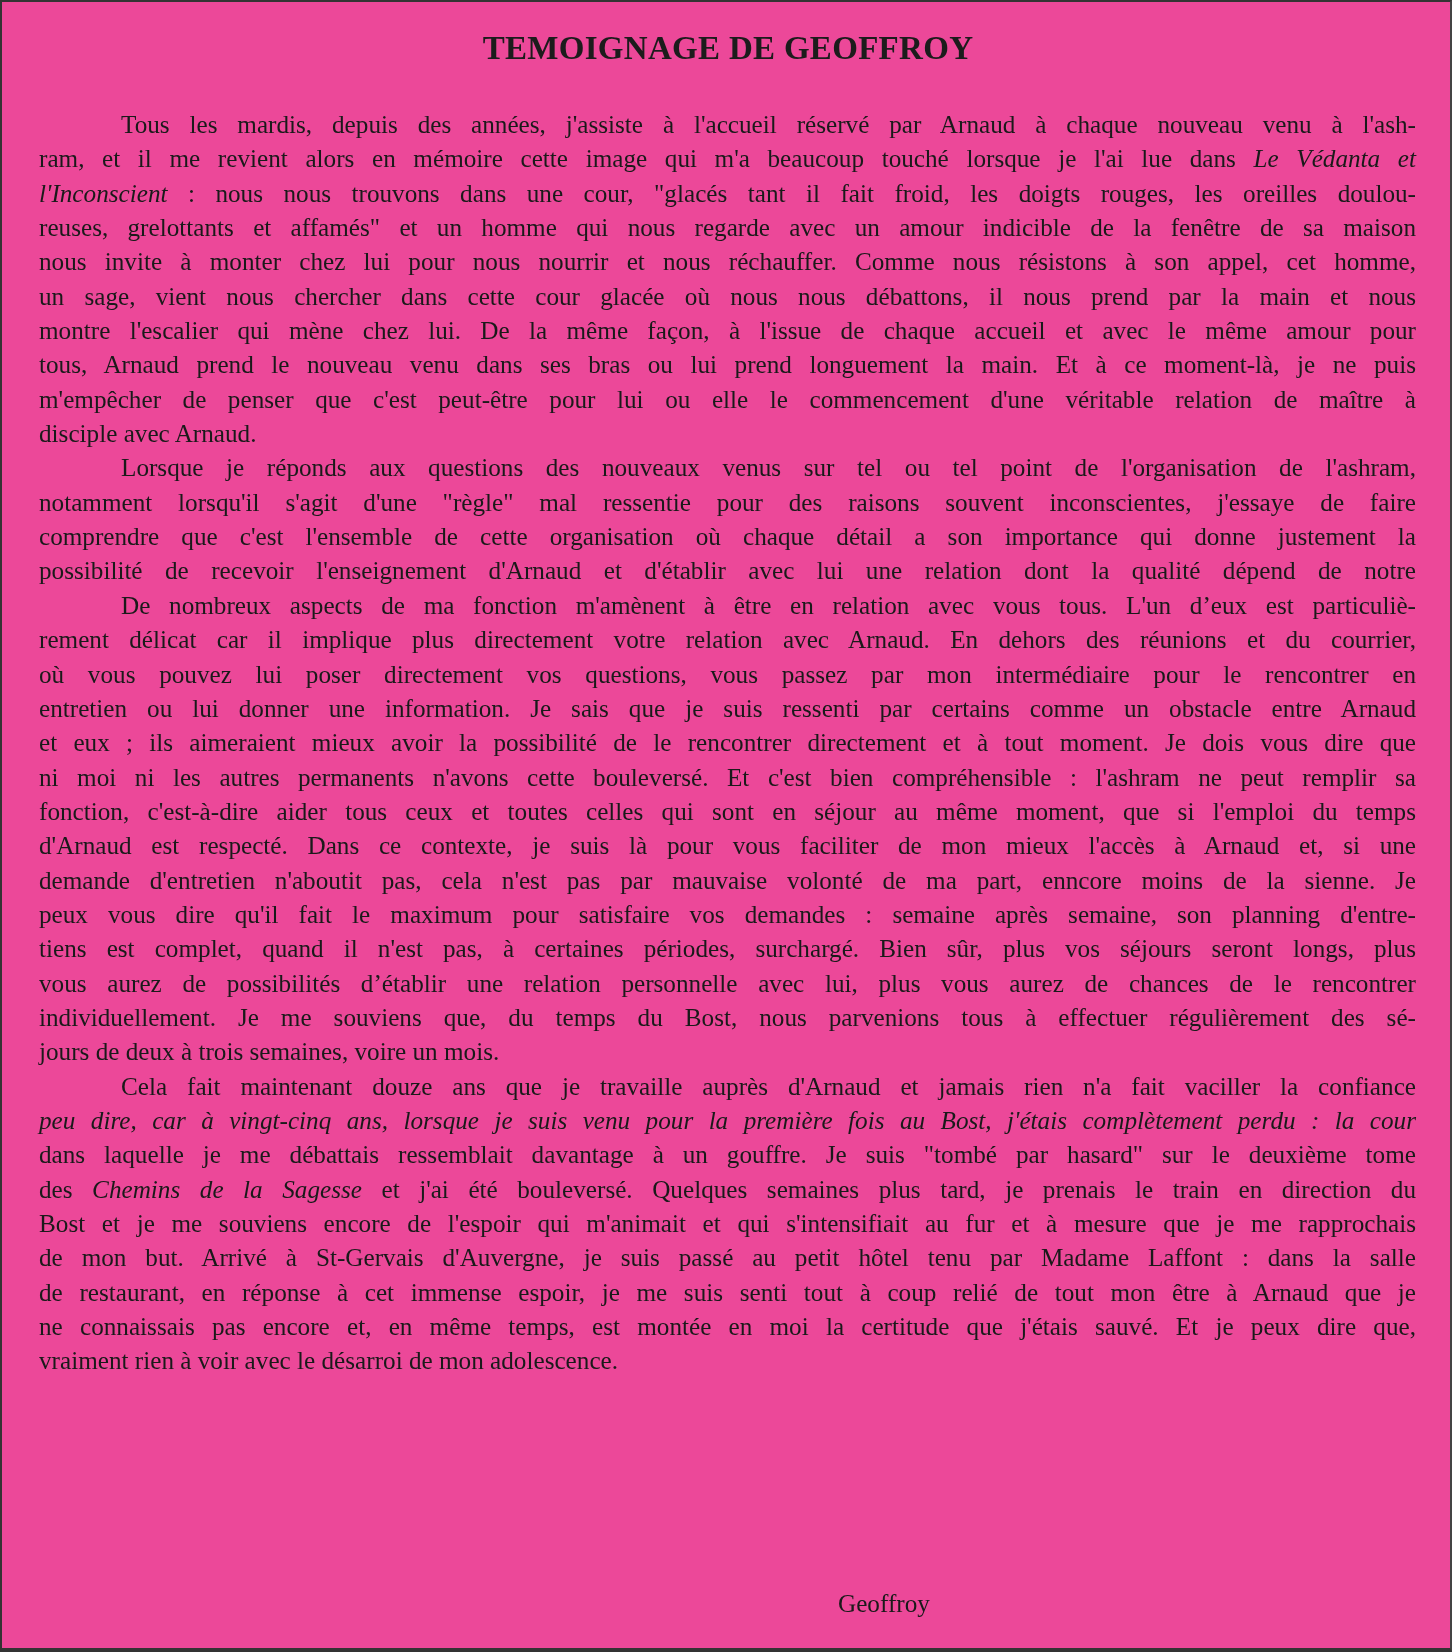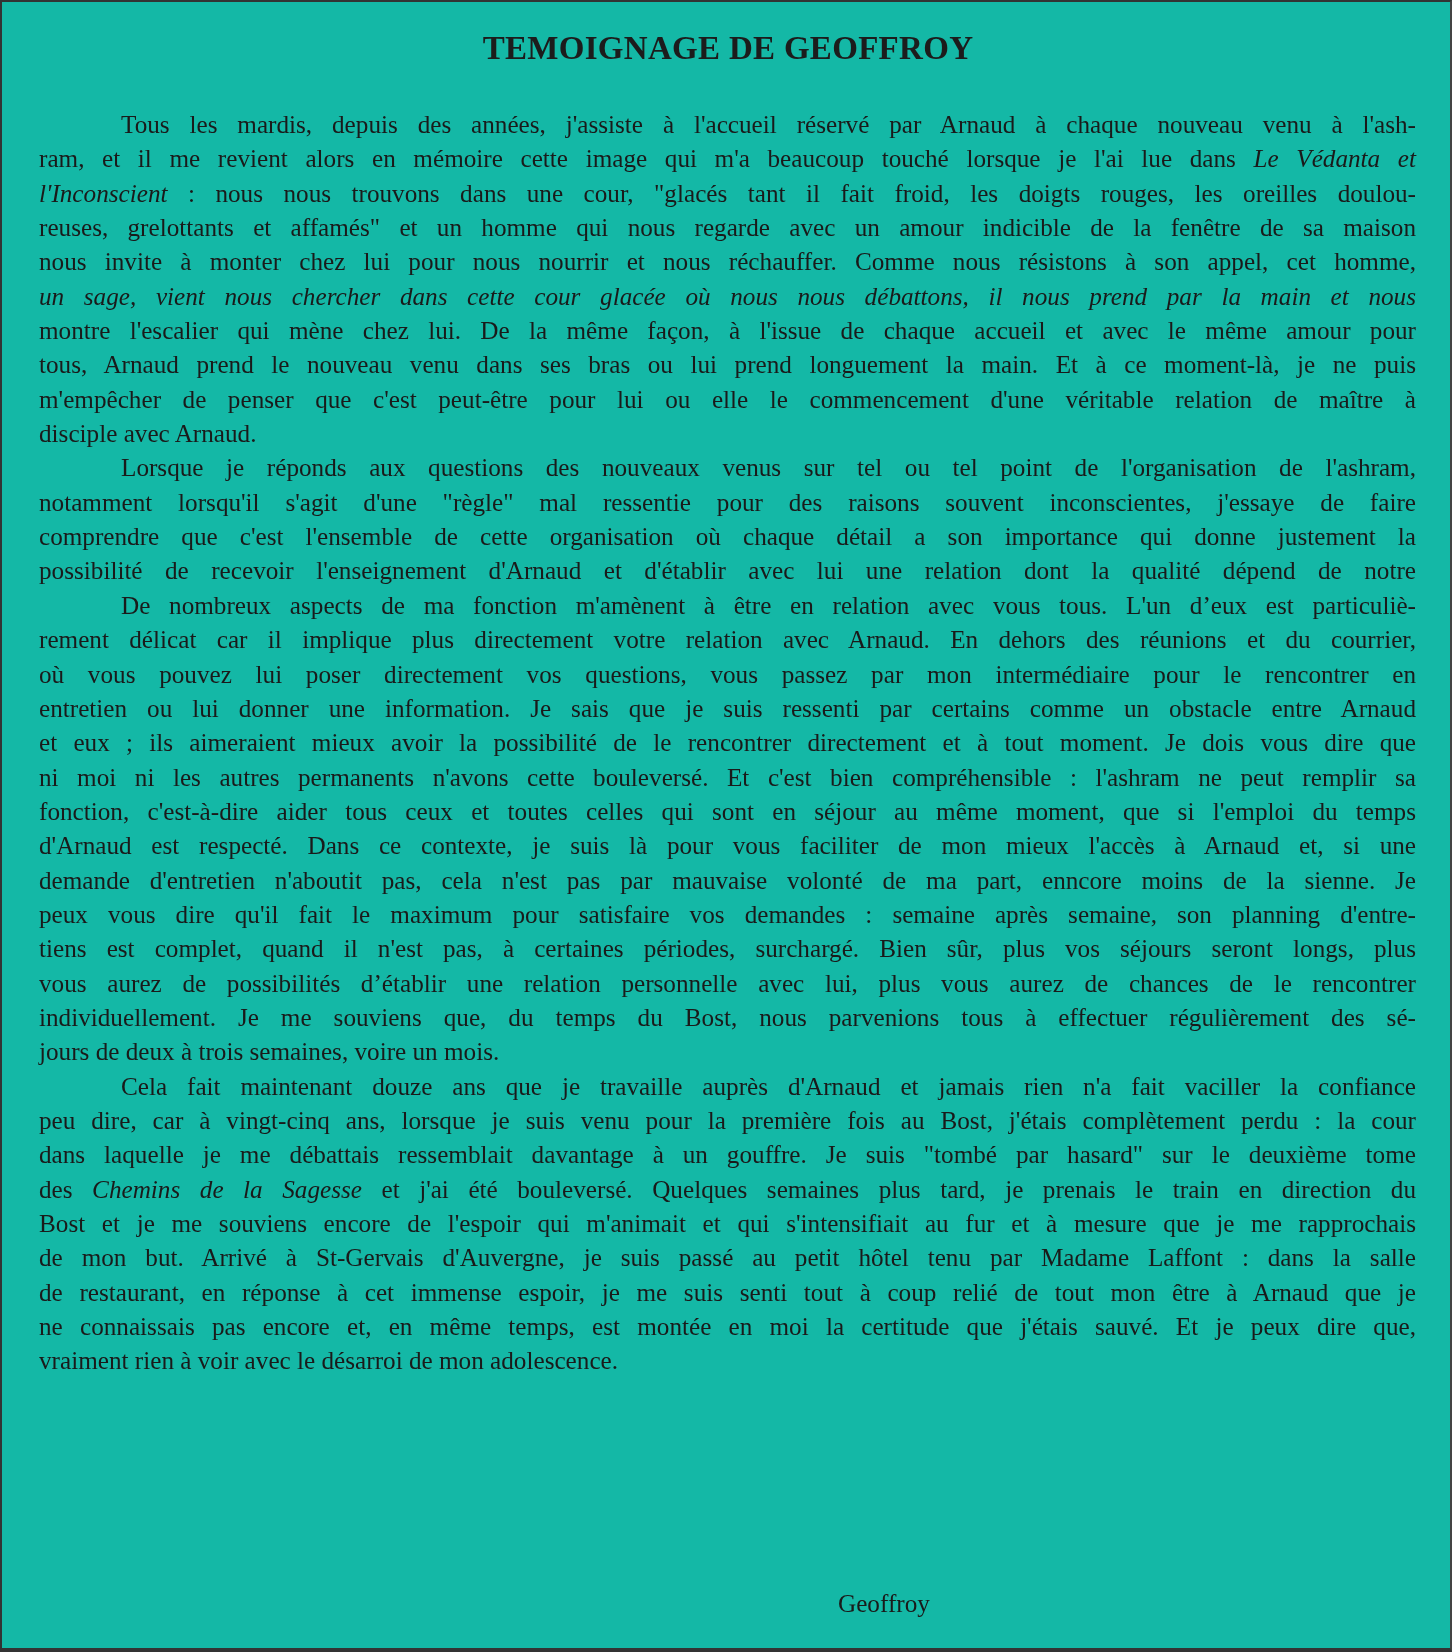--- a/index.html
+++ b/index.html
@@ -19,21 +19,21 @@
       position: absolute;
       left: 0;
       top: 0;
       width: 1452px;
       height: 1652px;
       box-sizing: border-box;
       border-top: 2px solid #333;
       border-left: 2px solid #333;
       border-right: 2px solid #444;
       border-bottom: 4px solid #333;
-      background: #14b8a6;
+      background: #ec4899;
     }
     .title {
       position: absolute;
       top: 28px;
       left: 0;
       width: 1452px;
       text-align: center;
       font-weight: bold;
       font-size: 33px;
       letter-spacing: 0.3px;
@@ -75,21 +75,21 @@
 <body>
 
 <div class="frame">
   <div class="title">TEMOIGNAGE DE GEOFFROY</div>
   <div class="body-text" id="body-text">
       <div class="line indent" style="word-spacing: 0px;"><span class="seg">Tous les mardis, depuis des années, j'assiste à l'accueil réservé par Arnaud à chaque nouveau venu à l'ash-</span></div>
       <div class="line" style="word-spacing: 0px;"><span class="seg">ram, et il me revient alors en mémoire cette image qui m'a beaucoup touché lorsque je l'ai lue dans </span><span class="seg it">Le Védanta et</span></div>
       <div class="line" style="word-spacing: 0px;"><span class="seg it">l'Inconscient</span><span class="seg"> : nous nous trouvons dans une cour, "glacés tant il fait froid, les doigts rouges, les oreilles doulou-</span></div>
       <div class="line" style="word-spacing: 0px;"><span class="seg">reuses, grelottants et affamés" et un homme qui nous regarde avec un amour indicible de la fenêtre de sa maison</span></div>
       <div class="line" style="word-spacing: 0px;"><span class="seg">nous invite à monter chez lui pour nous nourrir et nous réchauffer. Comme nous résistons à son appel, cet homme,</span></div>
-      <div class="line" style="word-spacing: 0px; font-style: italic;"><span class="seg">un sage, vient nous chercher dans cette cour glacée où nous nous débattons, il nous prend par la main et nous</span></div>
+      <div class="line" style="word-spacing: 0px;"><span class="seg">un sage, vient nous chercher dans cette cour glacée où nous nous débattons, il nous prend par la main et nous</span></div>
       <div class="line" style="word-spacing: 0px;"><span class="seg">montre l'escalier qui mène chez lui. De la même façon, à l'issue de chaque accueil et avec le même amour pour</span></div>
       <div class="line" style="word-spacing: 0px;"><span class="seg">tous, Arnaud prend le nouveau venu dans ses bras ou lui prend longuement la main. Et à ce moment-là, je ne puis</span></div>
       <div class="line" style="word-spacing: 0px;"><span class="seg">m'empêcher de penser que c'est peut-être pour lui ou elle le commencement d'une véritable relation de maître à</span></div>
       <div class="line last"><span class="seg">disciple avec Arnaud.</span></div>
       <div class="line indent" style="word-spacing: 0px;"><span class="seg">Lorsque je réponds aux questions des nouveaux venus sur tel ou tel point de l'organisation de l'ashram,</span></div>
       <div class="line" style="word-spacing: 0px;"><span class="seg">notamment lorsqu'il s'agit d'une "règle" mal ressentie pour des raisons souvent inconscientes, j'essaye de faire</span></div>
       <div class="line" style="word-spacing: 0px;"><span class="seg">comprendre que c'est l'ensemble de cette organisation où chaque détail a son importance qui donne justement la</span></div>
       <div class="line" style="word-spacing: 0px;"><span class="seg">possibilité de recevoir l'enseignement d'Arnaud et d'établir avec lui une relation dont la qualité dépend de notre</span></div>
       <div class="line indent" style="word-spacing: 0px;"><span class="seg">De nombreux aspects de ma fonction m'amènent à être en relation avec vous tous. L'un d’eux est particuliè-</span></div>
       <div class="line" style="word-spacing: 0px;"><span class="seg">rement délicat car il implique plus directement votre relation avec Arnaud. En dehors des réunions et du courrier,</span></div>
@@ -99,21 +99,21 @@
       <div class="line" style="word-spacing: 0px;"><span class="seg">ni moi ni les autres permanents n'avons cette bouleversé. Et c'est bien compréhensible : l'ashram ne peut remplir sa</span></div>
       <div class="line" style="word-spacing: 0px;"><span class="seg">fonction, c'est-à-dire aider tous ceux et toutes celles qui sont en séjour au même moment, que si l'emploi du temps</span></div>
       <div class="line" style="word-spacing: 0px;"><span class="seg">d'Arnaud est respecté. Dans ce contexte, je suis là pour vous faciliter de mon mieux l'accès à Arnaud et, si une</span></div>
       <div class="line" style="word-spacing: 0px;"><span class="seg">demande d'entretien n'aboutit pas, cela n'est pas par mauvaise volonté de ma part, enncore moins de la sienne. Je</span></div>
       <div class="line" style="word-spacing: 0px;"><span class="seg">peux vous dire qu'il fait le maximum pour satisfaire vos demandes : semaine après semaine, son planning d'entre-</span></div>
       <div class="line" style="word-spacing: 0px;"><span class="seg">tiens est complet, quand il n'est pas, à certaines périodes, surchargé. Bien sûr, plus vos séjours seront longs, plus</span></div>
       <div class="line" style="word-spacing: 0px;"><span class="seg">vous aurez de possibilités d’établir une relation personnelle avec lui, plus vous aurez de chances de le rencontrer</span></div>
       <div class="line" style="word-spacing: 0px;"><span class="seg">individuellement. Je me souviens que, du temps du Bost, nous parvenions tous à effectuer régulièrement des sé-</span></div>
       <div class="line last"><span class="seg">jours de deux à trois semaines, voire un mois.</span></div>
       <div class="line indent" style="word-spacing: 0px;"><span class="seg">Cela fait maintenant douze ans que je travaille auprès d'Arnaud et jamais rien n'a fait vaciller la confiance</span></div>
-      <div class="line" style="word-spacing: 0px;"><span class="seg">peu dire, car à vingt-cinq ans, lorsque je suis venu pour la première fois au Bost, j'étais complètement perdu : la cour</span></div>
+      <div class="line" style="word-spacing: 0px; font-style: italic;"><span class="seg">peu dire, car à vingt-cinq ans, lorsque je suis venu pour la première fois au Bost, j'étais complètement perdu : la cour</span></div>
       <div class="line" style="word-spacing: 0px;"><span class="seg">dans laquelle je me débattais ressemblait davantage à un gouffre. Je suis "tombé par hasard" sur le deuxième tome</span></div>
       <div class="line" style="word-spacing: 0px;"><span class="seg">des </span><span class="seg it">Chemins de la Sagesse</span><span class="seg"> et j'ai été bouleversé. Quelques semaines plus tard, je prenais le train en direction du</span></div>
       <div class="line" style="word-spacing: 0px;"><span class="seg">Bost et je me souviens encore de l'espoir qui m'animait et qui s'intensifiait au fur et à mesure que je me rapprochais</span></div>
       <div class="line" style="word-spacing: 0px;"><span class="seg">de mon but. Arrivé à St-Gervais d'Auvergne, je suis passé au petit hôtel tenu par Madame Laffont : dans la salle</span></div>
       <div class="line" style="word-spacing: 0px;"><span class="seg">de restaurant, en réponse à cet immense espoir, je me suis senti tout à coup relié de tout mon être à Arnaud que je</span></div>
       <div class="line" style="word-spacing: 0px;"><span class="seg">ne connaissais pas encore et, en même temps, est montée en moi la certitude que j'étais sauvé. Et je peux dire que,</span></div>
       <div class="line last"><span class="seg">vraiment rien à voir avec le désarroi de mon adolescence.</span></div>
     </div>
   <div class="signature">Geoffroy</div>
 </div>

